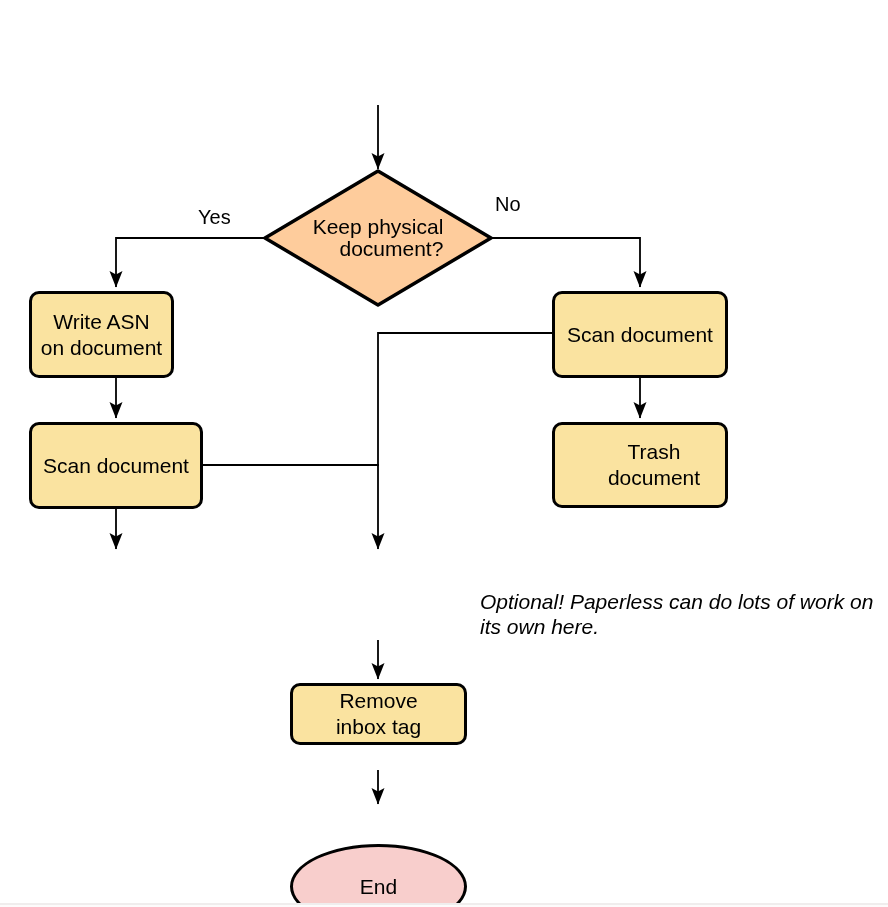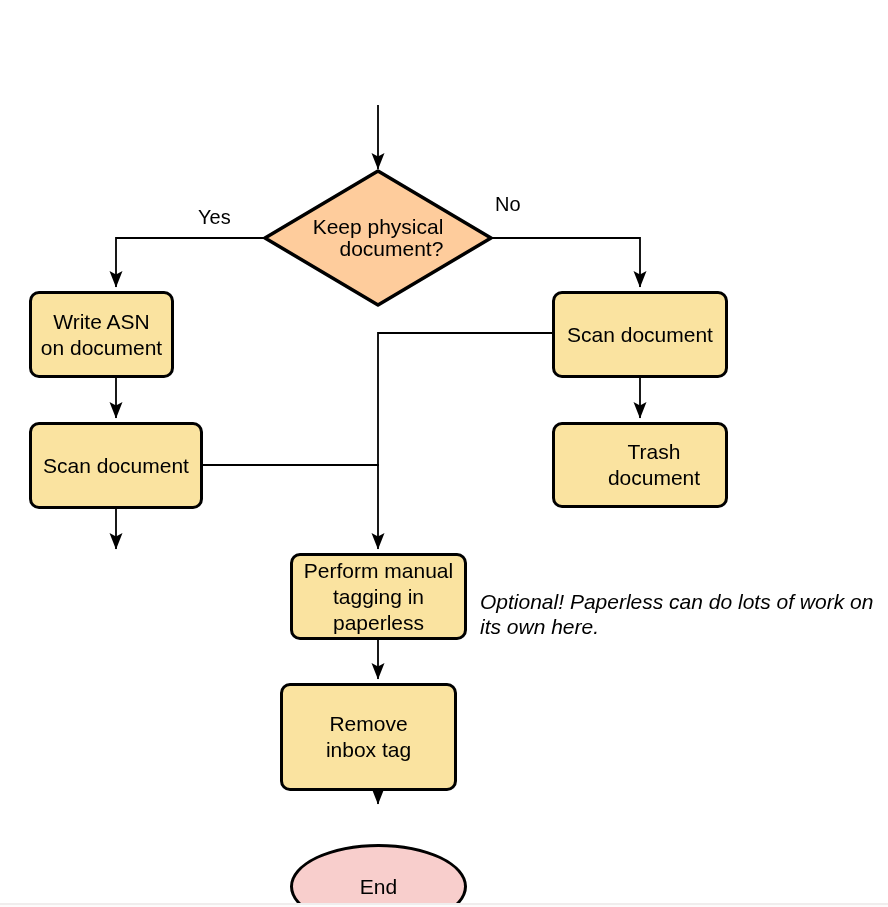--- a/index.html
+++ b/index.html
@@ -136,30 +136,25 @@
 
 
   <div class="node process" style="left:552px; top:291px; width:176px; height:87px;">
     <span class="label">Scan document</span>
   </div>
 
   <div class="node process" style="left:552px; top:422px; width:176px; height:86px;padding-left:28px;">
     <span class="label">Trash document</span>
   </div>
 
-  <div class="node process" style="left:290px; top:553px; width:177px; height:87px;">
-    <span class="label">Perform manual
-tagging in
-paperless</span>
-  </div>
 
   <div class="annotation">Optional! Paperless can do lots of work on
 its own here.</div>
 
-  <div class="node process" style="left:280px; top:683px; width:177px; height:108px;">
+  <div class="node process" style="left:290px; top:683px; width:177px; height:62px;">
     <span class="label">Remove
 inbox tag</span>
   </div>
 
   <div class="node terminator" style="left:290px; top:844px; width:177px; height:85px;">
     <span class="label">End</span>
   </div>
 
   <div class="bottom-edge"></div>
 

